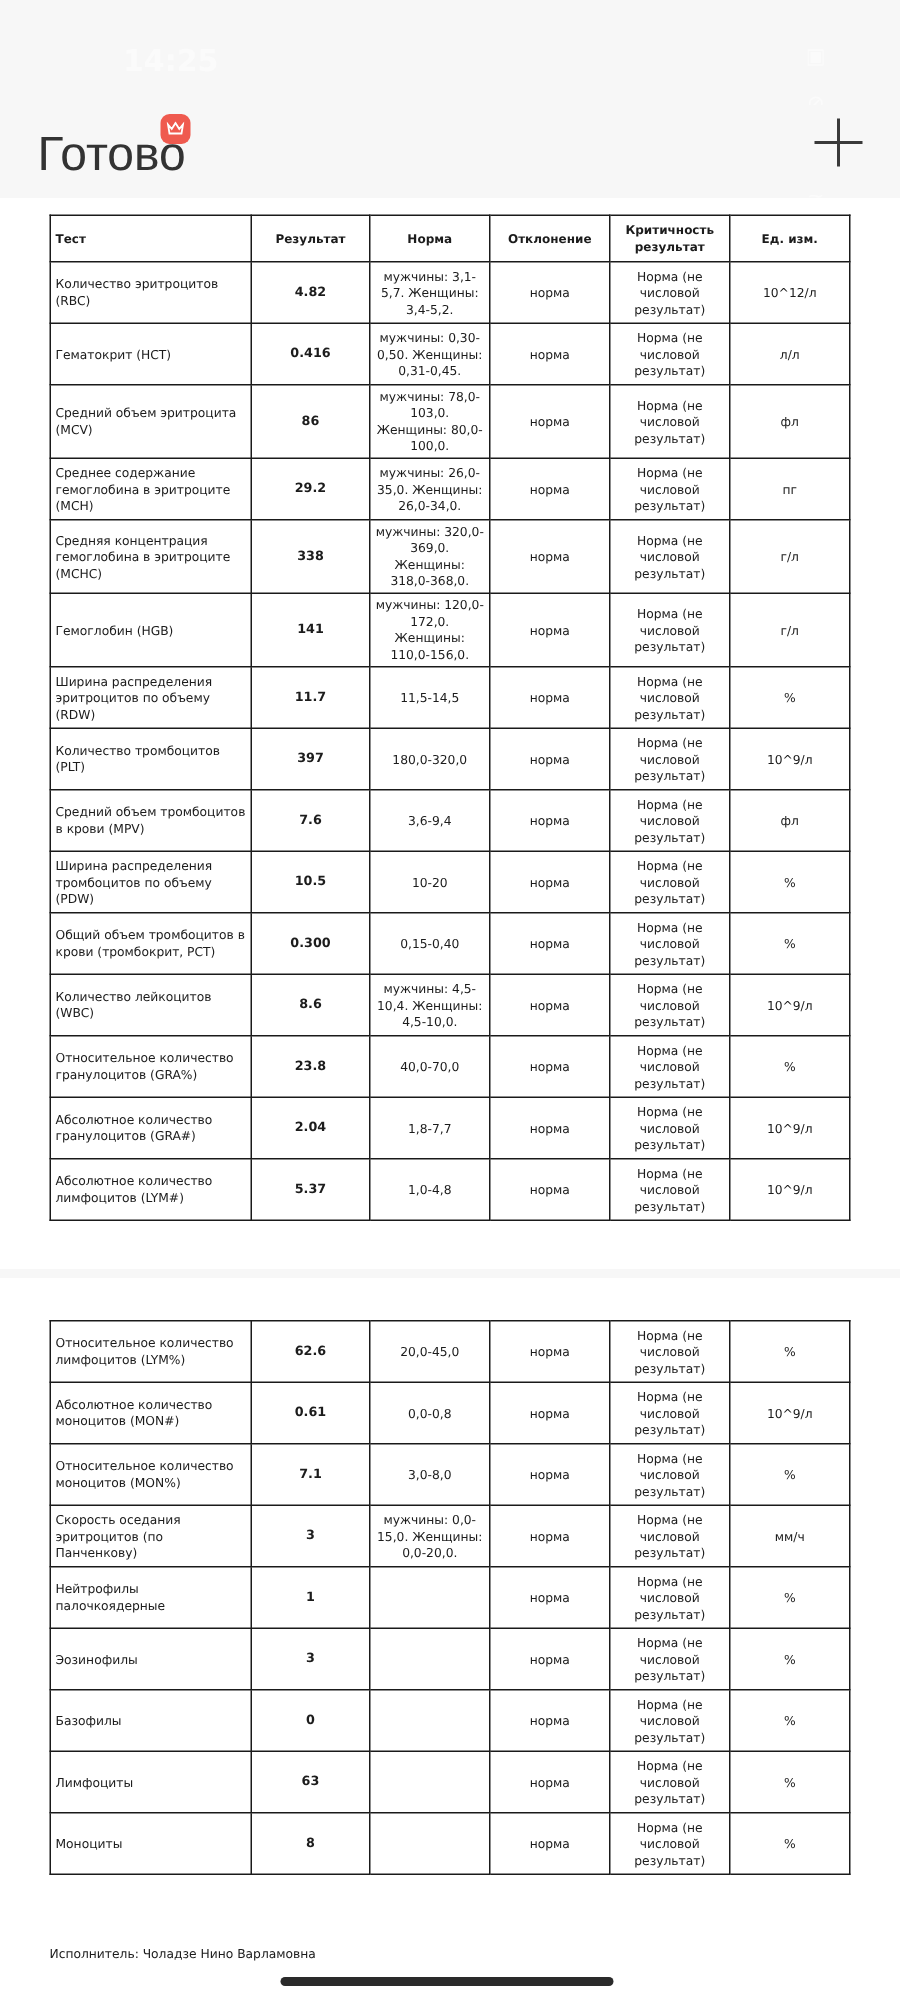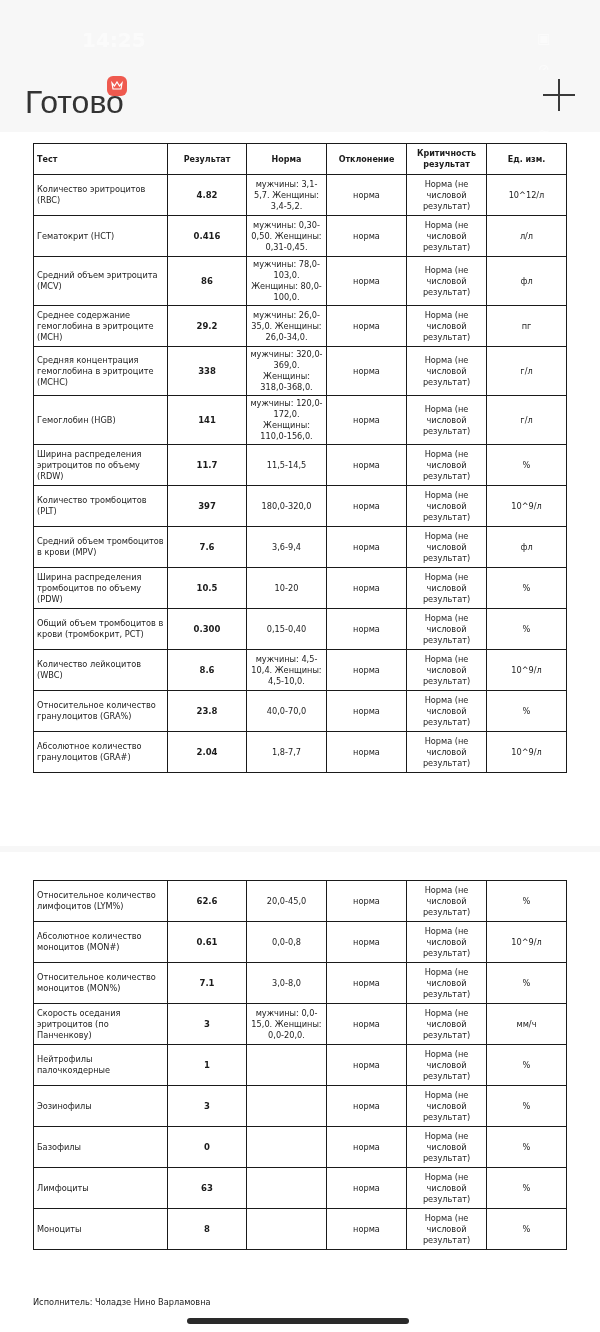--- a/index.html
+++ b/index.html
@@ -187,20 +187,28 @@
           <td class="c-unit">%</td>
         </tr>
         <tr>
           <td class="c-test">Абсолютное количество гранулоцитов (GRA#)</td>
           <td class="c-result">2.04</td>
           <td class="c-norm">1,8-7,7</td>
           <td class="c-dev">норма</td>
           <td class="c-crit">Норма (не числовой результат)</td>
           <td class="c-unit">10^9/л</td>
         </tr>
+        <tr>
+          <td class="c-test">Абсолютное количество лимфоцитов (LYM#)</td>
+          <td class="c-result">5.37</td>
+          <td class="c-norm">1,0-4,8</td>
+          <td class="c-dev">норма</td>
+          <td class="c-crit">Норма (не числовой результат)</td>
+          <td class="c-unit">10^9/л</td>
+        </tr>
       </tbody>
   </table>
 </div>
 
 <div class="page page-2">
   <table class="results">
     <colgroup>
       <col style="width:134px">
         <col style="width:79px">
         <col style="width:80px">

